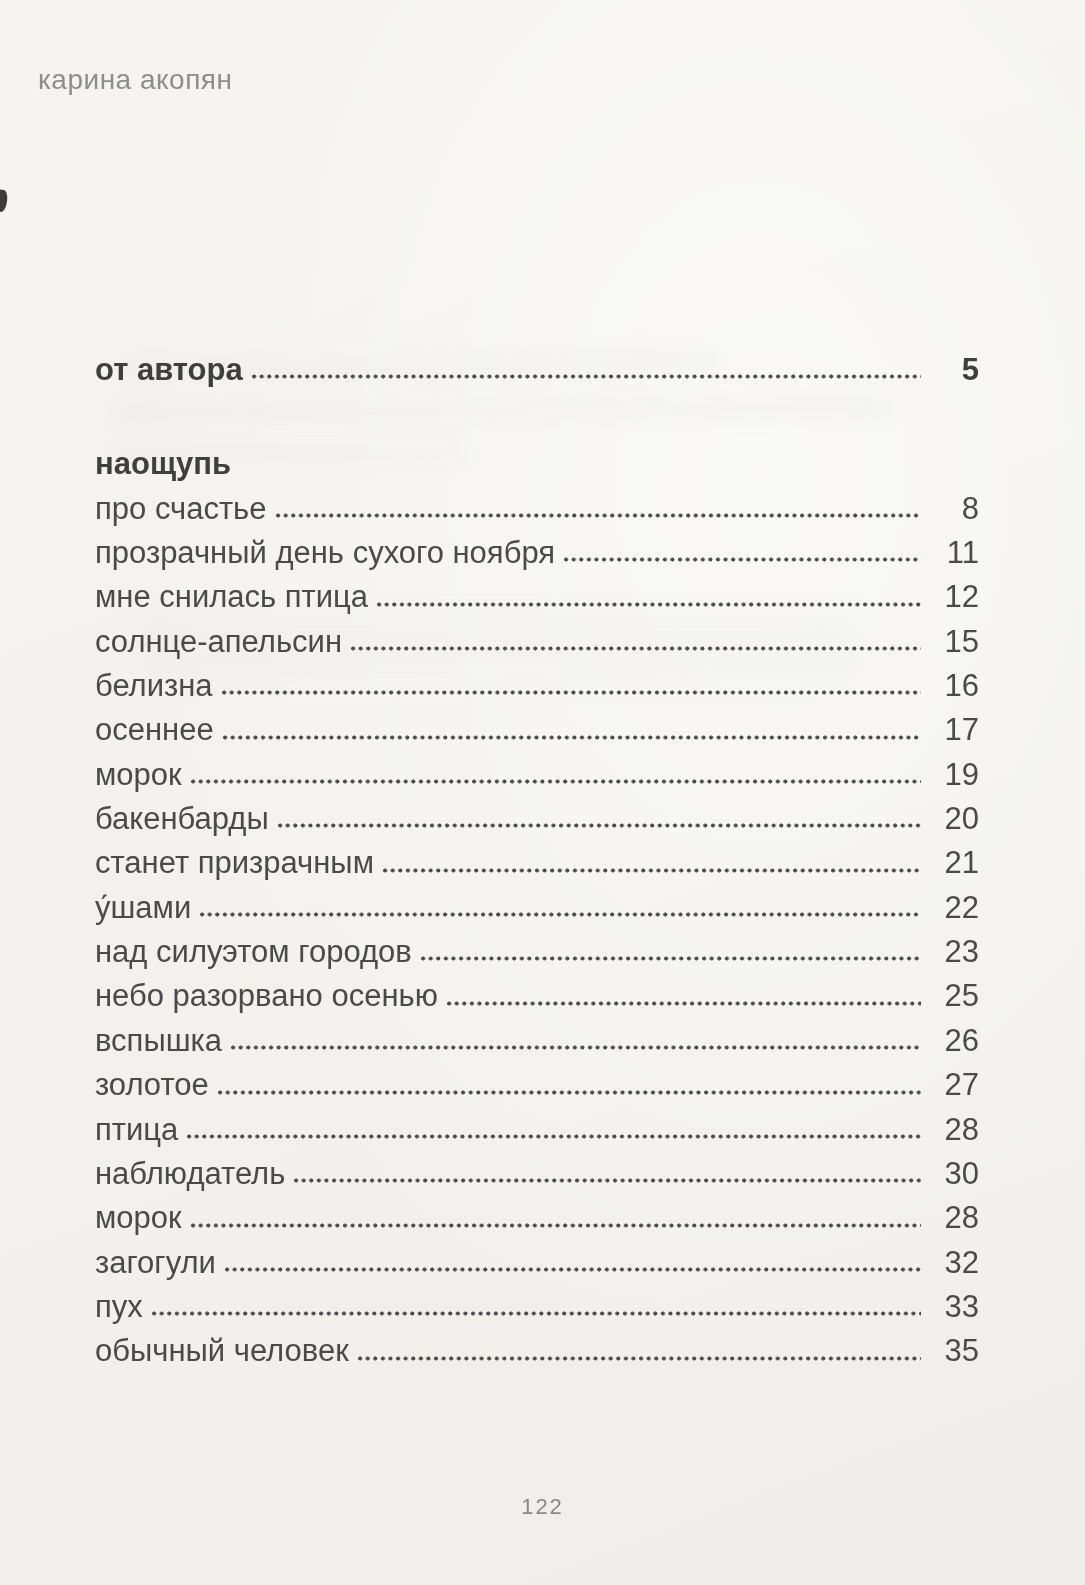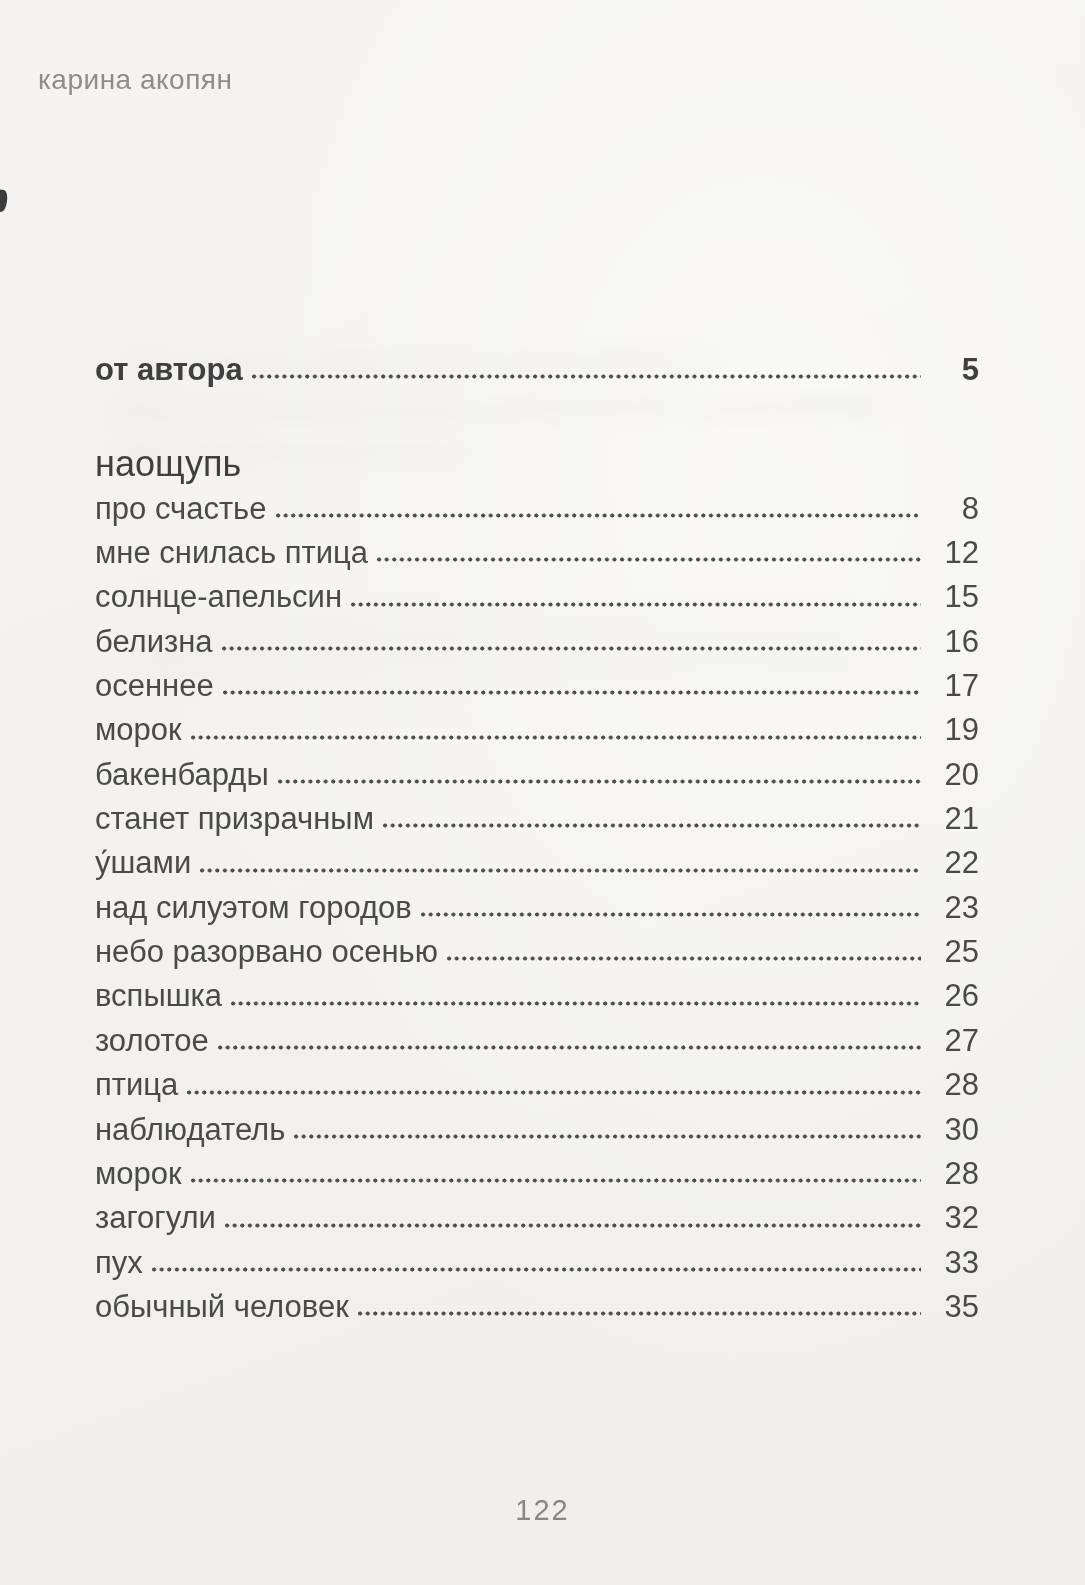--- a/index.html
+++ b/index.html
@@ -97,34 +97,34 @@
     flex: 0 0 auto;
     min-width: 50px;
     text-align: right;
     color: #4a4a4a;
   }
 
   .section-heading {
     margin-top: 50px;
     height: 44.35px;
     line-height: 44.35px;
-    font-size: 36px;
-    font-weight: 400;
+    font-size: 31px;
+    font-weight: 700;
     color: #3f3f3f;
   }
 
   .entries { margin-top: 0; }
 
   .footer-page-number {
     position: absolute;
     left: 0;
     top: 1494px;
     width: 100%;
     text-align: center;
-    font-size: 29px;
+    font-size: 22px;
     letter-spacing: 2px;
     color: #878787;
   }
 </style>
 </head>
 <body>
 
 <div class="page">
 
   <div class="ghost g1"></div>
@@ -147,20 +147,25 @@
 
     <div class="section-heading">наощупь</div>
 
     <div class="entries" id="entries">
         <div class="row">
           <span class="label">про счастье</span>
           <span class="leader"></span>
           <span class="num">8</span>
         </div>
         <div class="row">
+          <span class="label">прозрачный день сухого ноября</span>
+          <span class="leader"></span>
+          <span class="num">11</span>
+        </div>
+        <div class="row">
           <span class="label">мне снилась птица</span>
           <span class="leader"></span>
           <span class="num">12</span>
         </div>
         <div class="row">
           <span class="label">солнце-апельсин</span>
           <span class="leader"></span>
           <span class="num">15</span>
         </div>
         <div class="row">

